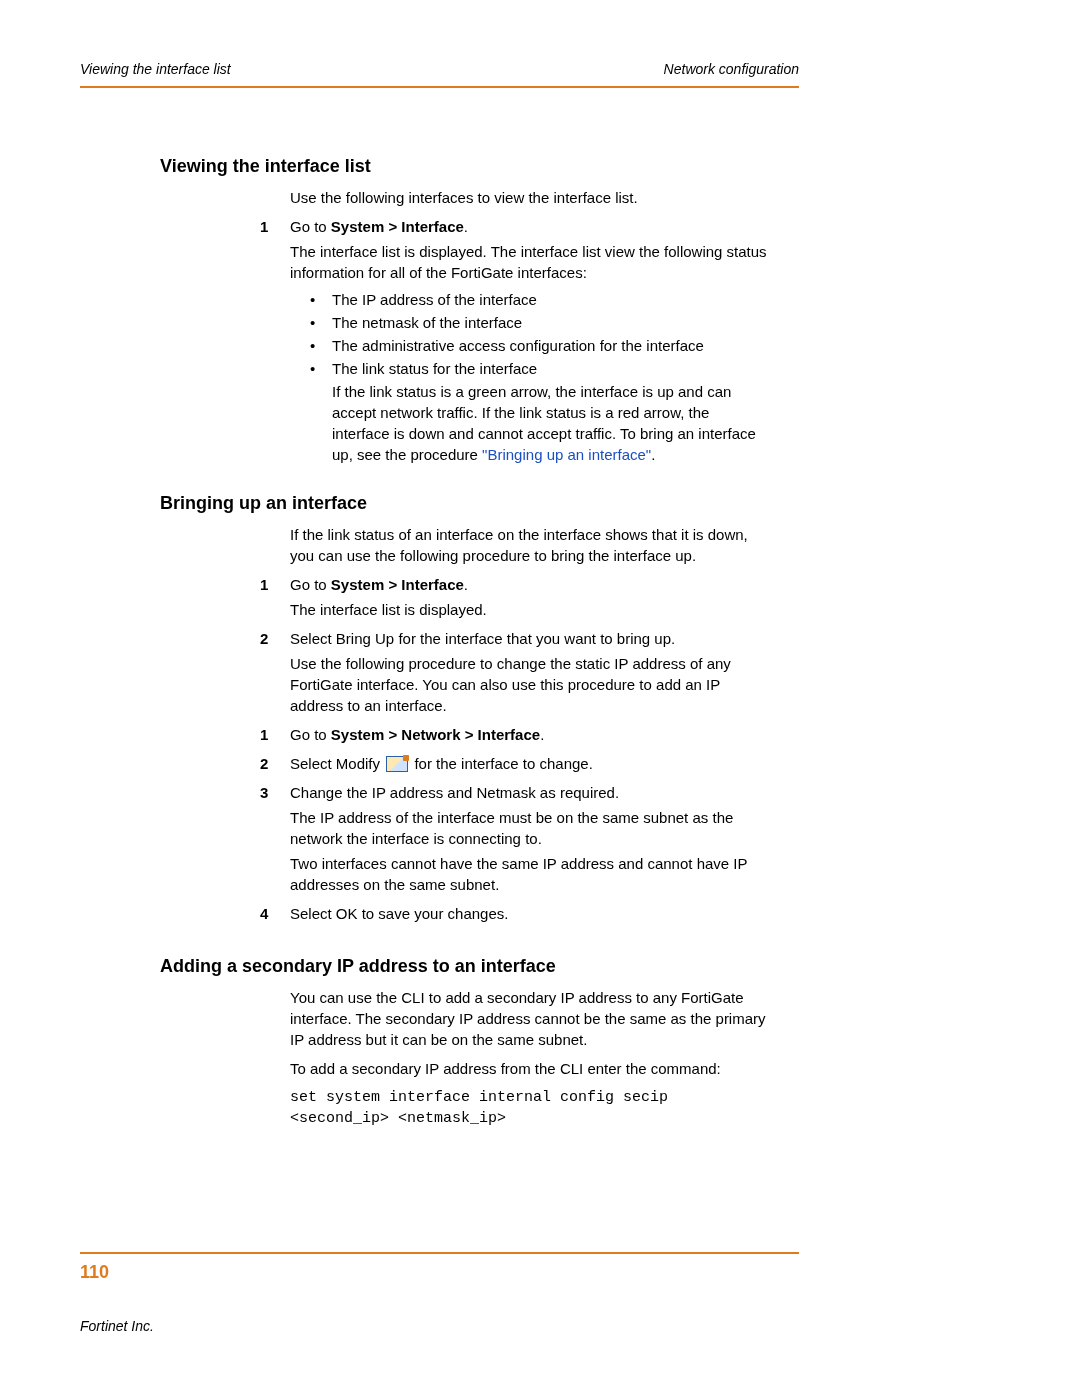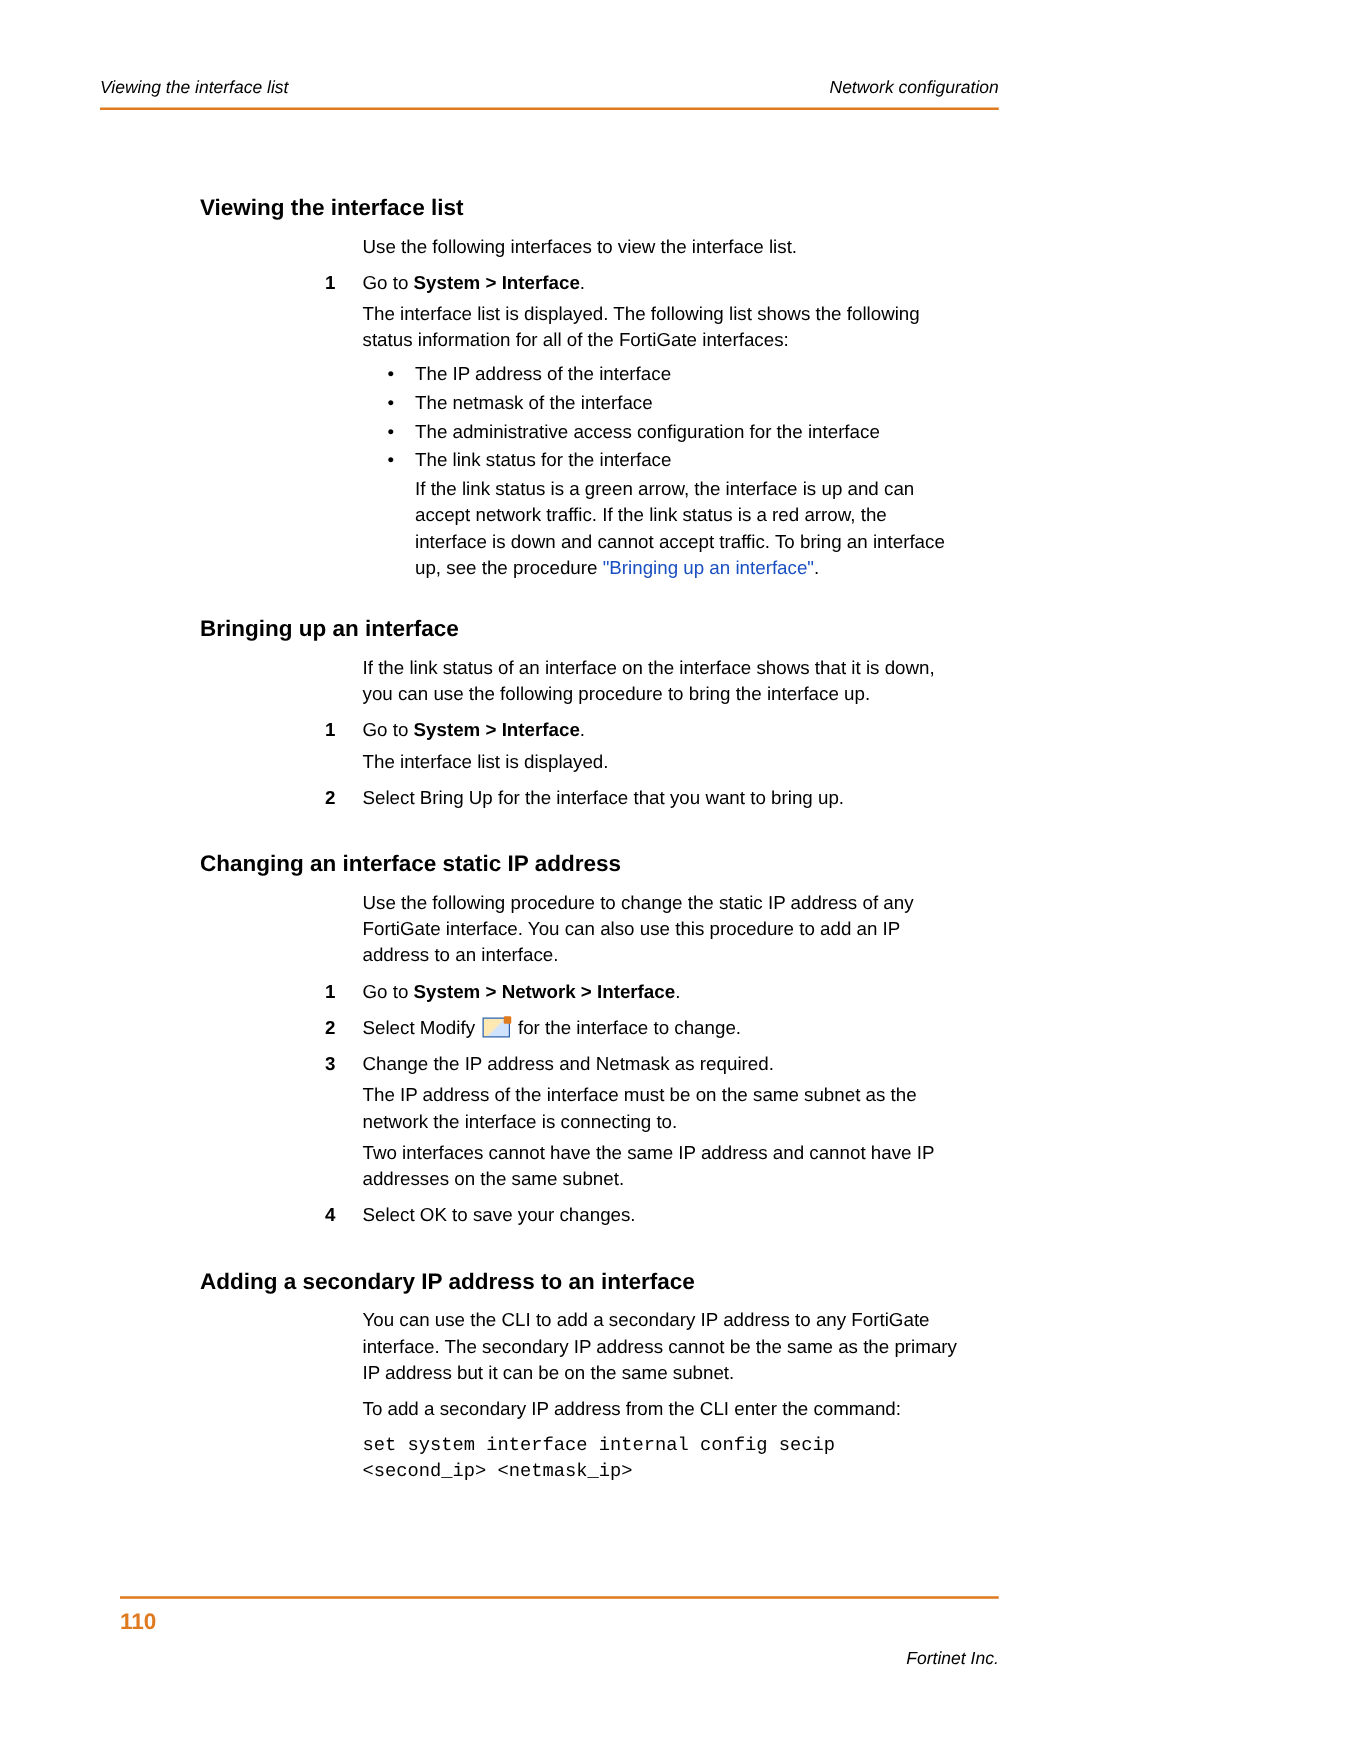--- a/index.html
+++ b/index.html
@@ -101,27 +101,28 @@
   }
   code.cmd {
     font-family: "Courier New", Courier, monospace;
     white-space: pre-wrap;
     display: block;
     margin: 6px 0 0 130px;
   }
   .footer {
     position: absolute;
     bottom: 60px;
-    left: 96px;
+    left: 80px;
     right: 80px;
     border-top: 2px solid #e07a1f;
     padding-top: 6px;
     display: flex;
     justify-content: space-between;
     font-size: 14px;
+    flex-direction: column;
   }
   .footer .pageno {
     color: #e07a1f;
     font-weight: bold;
     font-size: 18px;
   }
   .footer .vendor {
     font-style: italic;
     margin-top: 32px;
   }
@@ -141,21 +142,21 @@
 
     <h2 class="section">Viewing the interface list</h2>
     <p class="lead">Use the following interfaces to view the interface list.</p>
 
     <div class="step">
       <div class="num">1</div>
       <div class="body">
         <p>
           <span>Go to </span><span class="bold">System &gt; Interface</span><span>.</span>
         </p>
-        <p>The interface list is displayed. The following list shows the following status information for all of the FortiGate interfaces:</p>
+        <p>The interface list is displayed. The interface list view the following status information for all of the FortiGate interfaces:</p>
       </div>
     </div>
 
     <div class="bullets">
       <div class="b">
         <div class="dot">•</div>
         <div class="btxt">The IP address of the interface</div>
       </div>
       <div class="b">
         <div class="dot">•</div>
@@ -186,21 +187,20 @@
         <p>The interface list is displayed.</p>
       </div>
     </div>
     <div class="step">
       <div class="num">2</div>
       <div class="body">
         <p>Select Bring Up for the interface that you want to bring up.</p>
       </div>
     </div>
 
-    <h2 class="section">Changing an interface static IP address</h2>
     <p class="lead">Use the following procedure to change the static IP address of any FortiGate interface. You can also use this procedure to add an IP address to an interface.</p>
 
     <div class="step">
       <div class="num">1</div>
       <div class="body">
         <p>
           <span>Go to </span><span class="bold">System &gt; Network &gt; Interface</span><span>.</span>
         </p>
       </div>
     </div>

